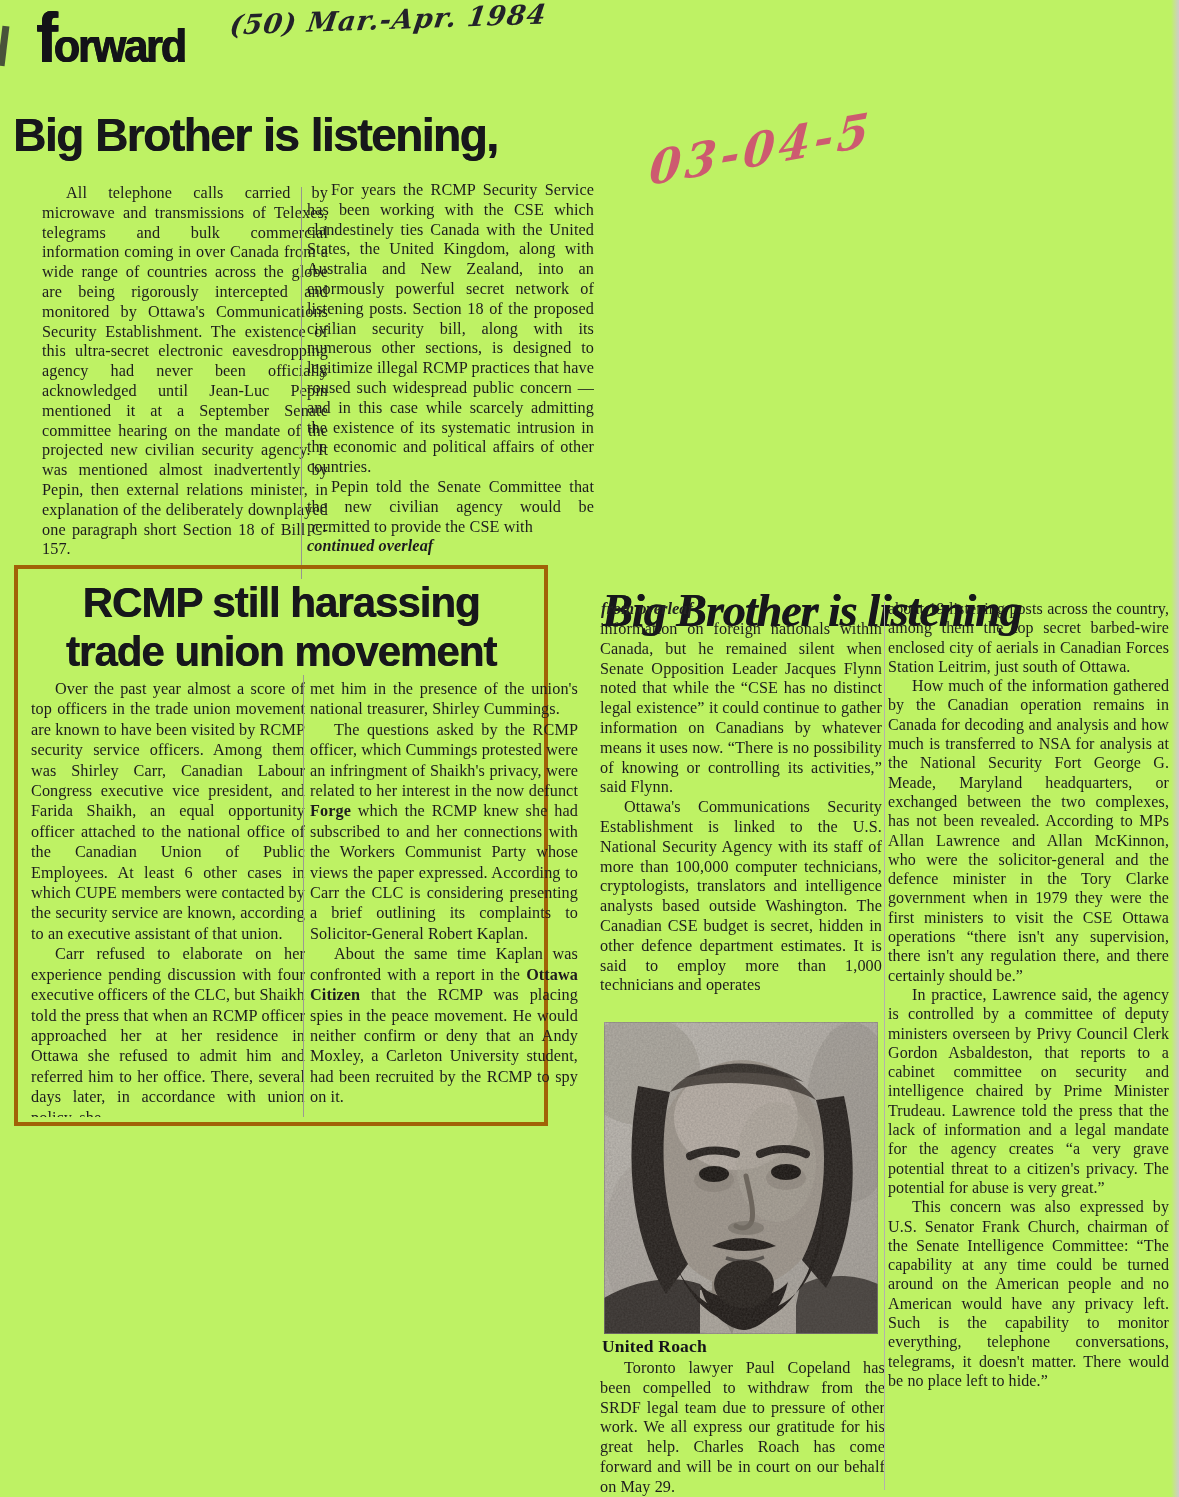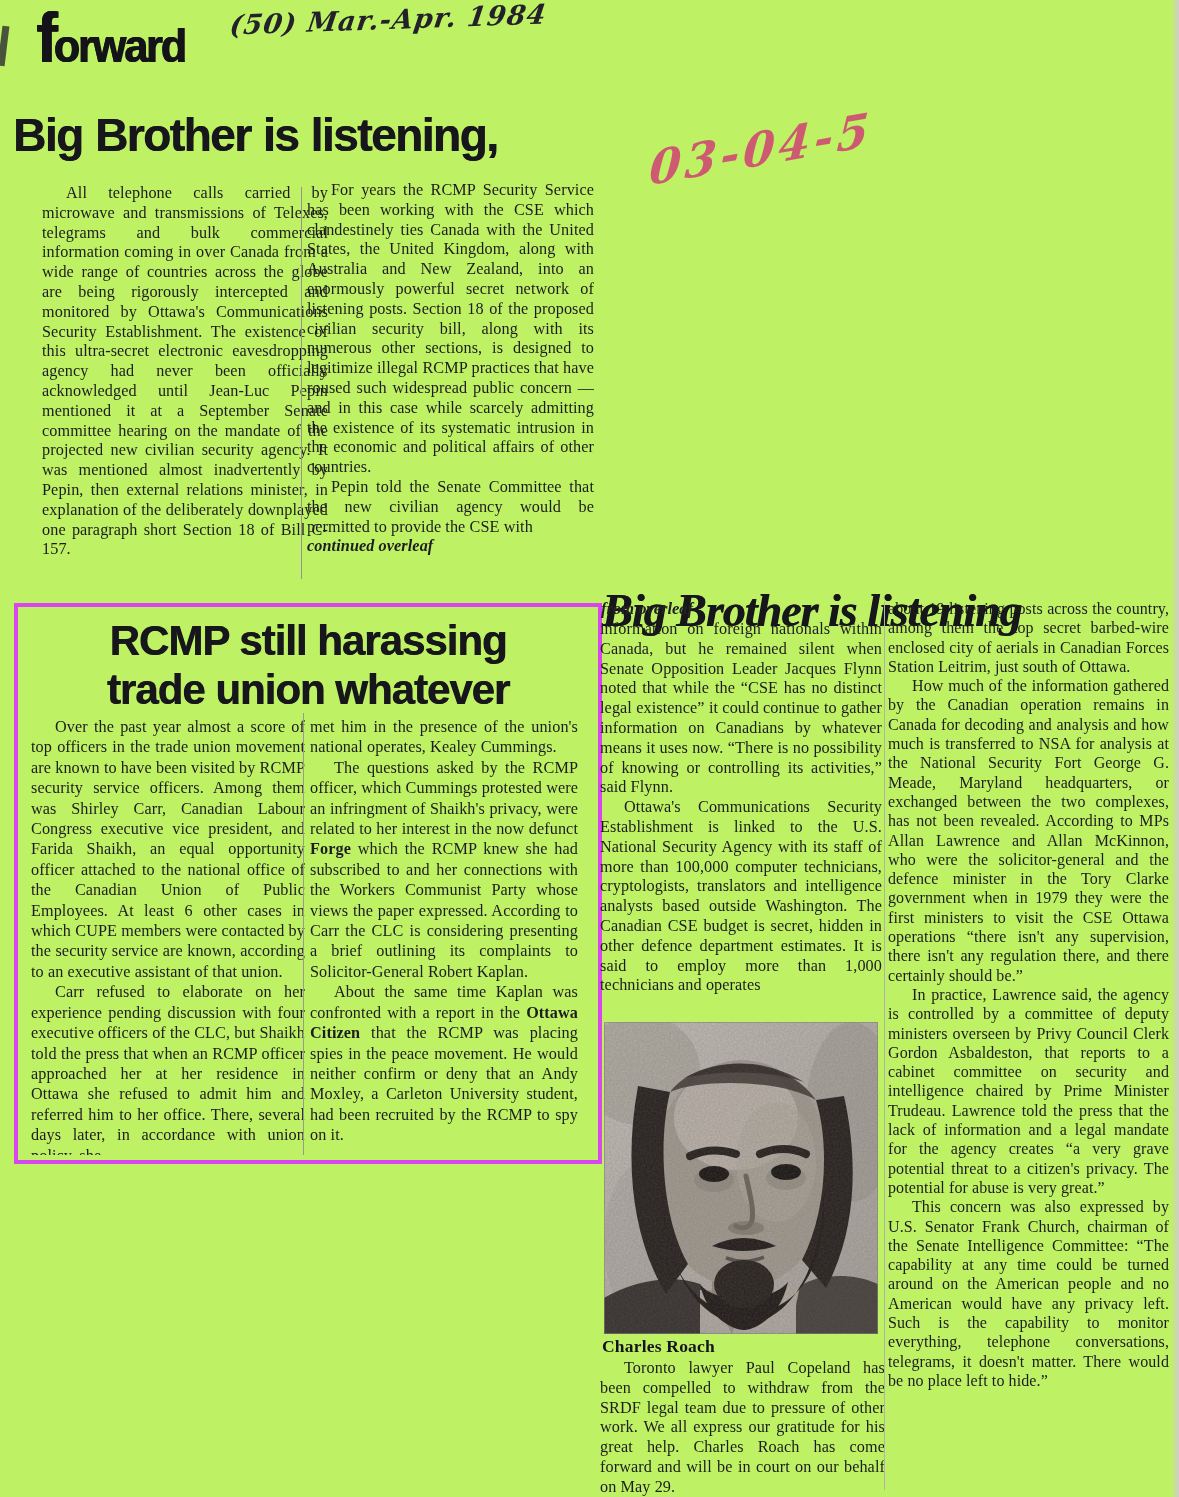--- a/index.html
+++ b/index.html
@@ -61,22 +61,22 @@
   .kicker{
     position:absolute;left:601px;top:599px;font-style:italic;font-weight:bold;
     font-size:16.5px;color:#222;
   }
 
   .a1-col1{left:14px;top:184px;width:286px;height:402px;margin-left:28px;}
   .a1-col2{left:307px;top:181px;width:287px;height:406px;}
 
   
   .box{
-    position:absolute;left:14px;top:603px;width:588px;height:561px;
-    border:4px solid #d946ef;box-sizing:border-box;
+    position:absolute;left:14px;top:565px;width:534px;height:561px;
+    border:4px solid #a16207;box-sizing:border-box;
   }
   .b-col{position:absolute;overflow:hidden;}
   .b-col1{left:13px;top:110px;width:274px;height:438px;}
   .b-col2{left:292px;top:110px;width:268px;height:438px;}
   .b-col p{margin:0;font-size:16.2px;line-height:20.4px;text-align:justify;text-indent:24px;letter-spacing:.1px;}
   .b-col p.noindent{text-indent:0;}
 
   .a3-col1{left:600px;top:620px;width:282px;height:400px;}
   .a3-col1b{left:600px;top:1359px;width:285px;height:138px;}
   .a3-col2{left:888px;top:599px;width:281px;height:896px;}
@@ -121,29 +121,29 @@
     <div class="col a1-col2">
       <p class="noindent" style="text-indent:24px;">For years the RCMP Security Service has been working with the CSE which clandestinely ties Canada with the United States, the United Kingdom, along with Australia and New Zealand, into an enormously powerful secret network of listening posts. Section 18 of the proposed civilian security bill, along with its numerous other sections, is designed to legitimize illegal RCMP practices that have roused such widespread public concern — and in this case while scarcely admitting the existence of its systematic intrusion in the economic and political affairs of other countries.</p>
       <p>Pepin told the Senate Committee that the new civilian agency would be permitted to provide the CSE with</p>
       <p class="cont-note">continued overleaf</p>
     </div>
   </section>
 
   <section class="box">
     <h2 class="h-box">
       <div>RCMP still harassing</div>
-      <div>trade union whatever</div>
+      <div>trade union movement</div>
     </h2>
     <div class="b-col b-col1">
       <p>Over the past year almost a score of top officers in the trade union movement are known to have been visited by RCMP security service officers. Among them was Shirley Carr, Canadian Labour Congress executive vice president, and Farida Shaikh, an equal opportunity officer attached to the national office of the Canadian Union of Public Employees. At least 6 other cases in which CUPE members were contacted by the security service are known, according to an executive assistant of that union.</p>
       <p>Carr refused to elaborate on her experience pending discussion with four executive officers of the CLC, but Shaikh told the press that when an RCMP officer approached her at her residence in Ottawa she refused to admit him and referred him to her office. There, several days later, in accordance with union policy, she</p>
     </div>
     <div class="vrule" style="left:285px;top:106px;height:442px;"></div>
     <div class="b-col b-col2">
-      <p class="noindent">met him in the presence of the union's national operates, Kealey Cummings.</p>
+      <p class="noindent">met him in the presence of the union's national treasurer, Shirley Cummings.</p>
       <p><span>The questions asked by the RCMP officer, which Cummings protested were an infringment of Shaikh's privacy, were related to her interest in the now defunct </span><b>Forge</b><span> which the RCMP knew she had subscribed to and her connections with the Workers Communist Party whose views the paper expressed. According to Carr the CLC is considering presenting a brief outlining its complaints to Solicitor-General Robert Kaplan.</span></p>
       <p><span>About the same time Kaplan was confronted with a report in the </span><b>Ottawa Citizen</b><span> that the RCMP was placing spies in the peace movement. He would neither confirm or deny that an Andy Moxley, a Carleton University student, had been recruited by the RCMP to spy on it.</span></p>
     </div>
   </section>
 
   <section>
     <h2 class="h-cont">Big Brother is listening</h2>
     <div class="kicker">from overleaf</div>
 
     <div class="col a3-col1">
@@ -190,21 +190,21 @@
         <ellipse cx="142" cy="206" rx="18" ry="7" fill="#776f65" opacity="0.6"></ellipse>
         <path d="M108 224 Q140 208 172 224 Q140 234 108 224 Z" fill="#1d1815"></path>
         <path d="M122 236 Q140 243 160 235" stroke="#55504b" stroke-width="3.5" fill="none"></path>
         <path d="M58 170 C60 250 96 300 140 303 C186 300 218 246 220 170 C222 252 192 290 140 292 C92 290 60 250 58 170 Z" fill="#1c1714"></path>
         <path d="M96 262 C110 282 166 282 184 260 C176 296 150 308 140 308 C126 308 102 292 96 262 Z" fill="#1c1714"></path>
         <ellipse cx="140" cy="262" rx="30" ry="24" fill="#241f1b"></ellipse>
         <rect width="274" height="312" fill="none" stroke="#8a8680" stroke-width="2" opacity="0.6"></rect>
         <rect width="274" height="312" filter="url(#grain)"></rect>
       </svg>
     </figure>
-    <div class="caption">Charles Roach</div>
+    <div class="caption">United Roach</div>
 
     <div class="col a3-col1b">
       <p>Toronto lawyer Paul Copeland has been compelled to withdraw from the SRDF legal team due to pressure of other work. We all express our gratitude for his great help. Charles Roach has come forward and will be in court on our behalf on May 29.</p>
     </div>
 
     <div class="vrule light" style="left:884px;top:602px;height:888px;"></div>
 
     <div class="col a3-col2">
       <p class="noindent">about 19 listening posts across the country, among them the top secret barbed-wire enclosed city of aerials in Canadian Forces Station Leitrim, just south of Ottawa.</p>
       <p>How much of the information gathered by the Canadian operation remains in Canada for decoding and analysis and how much is transferred to NSA for analysis at the National Security Fort George G. Meade, Maryland headquarters, or exchanged between the two complexes, has not been revealed. According to MPs Allan Lawrence and Allan McKinnon, who were the solicitor-general and the defence minister in the Tory Clarke government when in 1979 they were the first ministers to visit the CSE Ottawa operations “there isn't any supervision, there isn't any regulation there, and there certainly should be.”</p>

